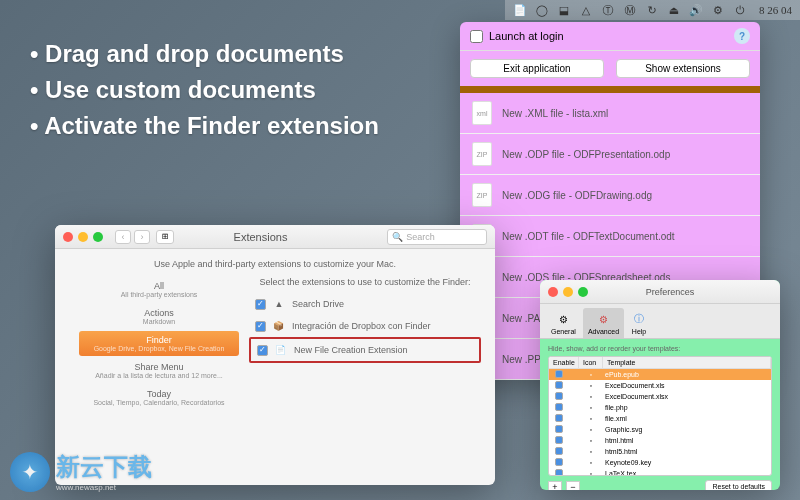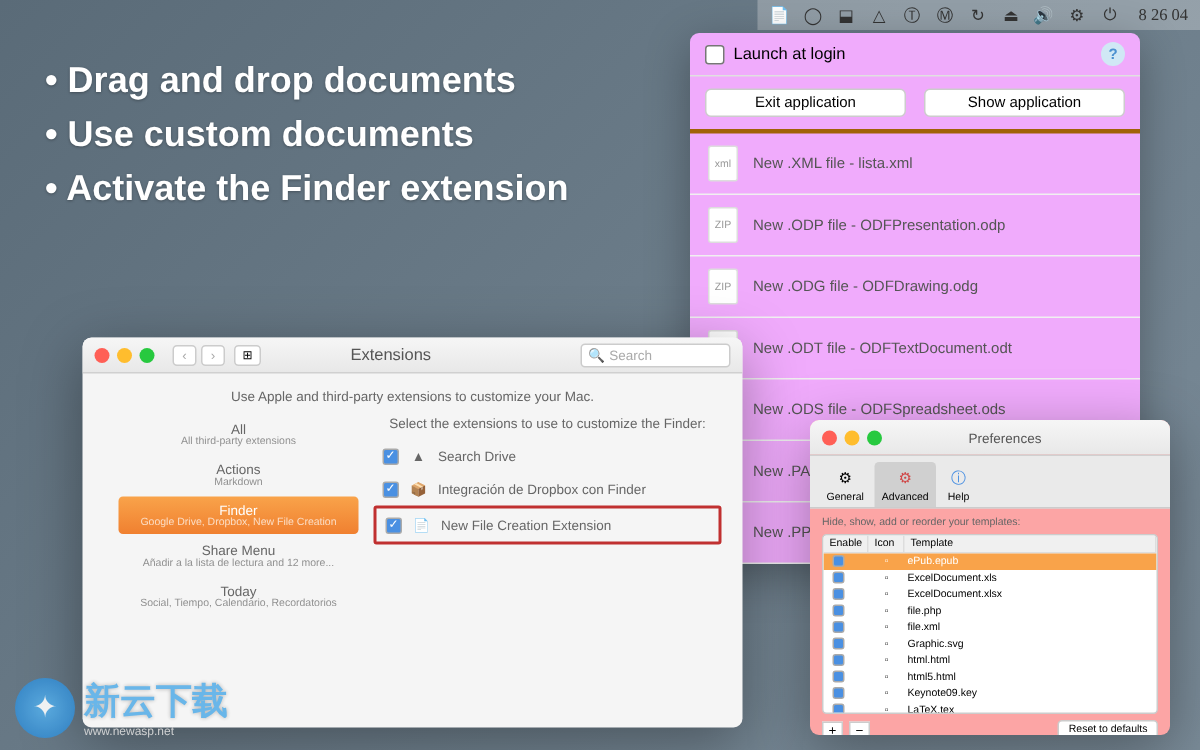--- a/index.html
+++ b/index.html
@@ -10,21 +10,21 @@
 .menubar .time { font-weight: 500; margin-left: 4px; font-family: Liberation Serif, serif; }
 
 .features { position: absolute; top: 40px; left: 30px; color: #fff; }
 .features li { font-size: 24px; font-weight: 600; list-style: none; margin-bottom: 8px; text-shadow: 0 1px 2px rgba(0,0,0,0.3); }
 .features li::before { content: "• "; }
 
 .dropdown { position: absolute; top: 22px; right: 40px; width: 300px; background: #f0abfc; border-radius: 6px; box-shadow: 0 8px 30px rgba(0,0,0,0.3); overflow: hidden; }
 .dd-header { display: flex; align-items: center; padding: 6px 10px; border-bottom: 1px solid #e0e0e0; font-size: 11px; }
 .dd-header input[type=checkbox] { margin-right: 6px; }
 .dd-header .help { margin-left: auto; width: 16px; height: 16px; border-radius: 50%; background: #d0e8f5; color: #4a90d0; display: flex; align-items: center; justify-content: center; font-size: 10px; font-weight: bold; }
-.dd-buttons { display: flex; gap: 12px; padding: 8px 10px; border-bottom: 3px solid #a16207; }
+.dd-buttons { display: flex; gap: 12px; padding: 8px 10px; border-bottom: 7px solid #a16207; }
 .dd-buttons button { flex: 1; font-size: 10px; padding: 3px 6px; background: #fff; border: 1px solid #ccc; border-radius: 4px; cursor: pointer; }
 .dd-list .dd-item { display: flex; align-items: center; padding: 8px 12px; border-bottom: 1px solid #f0f0f0; font-size: 10px; color: #555; }
 .dd-item .fi { width: 20px; height: 24px; margin-right: 10px; background: #fff; border: 1px solid #ddd; border-radius: 2px; position: relative; display: flex; align-items: center; justify-content: center; font-size: 7px; color: #999; }
 
 .ext-window { position: absolute; top: 225px; left: 55px; width: 440px; height: 260px; background: #f5f5f5; border-radius: 6px; box-shadow: 0 10px 40px rgba(0,0,0,0.35); overflow: hidden; }
 .titlebar { height: 24px; background: linear-gradient(#f6f6f6, #e8e8e8); display: flex; align-items: center; padding: 0 8px; border-bottom: 1px solid #d0d0d0; }
 .traffic { display: flex; gap: 5px; }
 .traffic span { width: 10px; height: 10px; border-radius: 50%; }
 .tr-r { background: #ff5f56; } .tr-y { background: #ffbd2e; } .tr-g { background: #27c93f; }
 .titlebar .nav { margin-left: 12px; display: flex; gap: 3px; }
@@ -41,21 +41,21 @@
 .ext-sidebar .cat.sel { background: linear-gradient(#f9a34a, #f08030); color: #fff; }
 .ext-sidebar .cat .sub { font-size: 7px; opacity: 0.7; display: block; }
 .ext-main { flex: 1; }
 .ext-main .lbl { font-size: 9px; margin-bottom: 6px; }
 .ext-main .row { display: flex; align-items: center; padding: 4px 6px; font-size: 9px; gap: 6px; }
 .ext-main .row.hi { border: 2px solid #c03030; border-radius: 2px; }
 .ext-main .row .cb { width: 11px; height: 11px; border: 1px solid #aaa; border-radius: 2px; background: #4a90e2; position: relative; }
 .ext-main .row .cb::after { content: "✓"; color: #fff; font-size: 8px; position: absolute; top: -1px; left: 1px; }
 .ext-main .row .ri { width: 14px; height: 14px; border-radius: 3px; display: flex; align-items: center; justify-content: center; font-size: 9px; }
 
-.pref-window { position: absolute; top: 280px; left: 540px; width: 240px; height: 210px; background: #fca5a5; border-radius: 6px; box-shadow: 0 10px 40px rgba(0,0,0,0.35); overflow: hidden; font-size: 8px; }
+.pref-window { position: absolute; top: 280px; left: 540px; width: 240px; height: 210px; background: #86efac; border-radius: 6px; box-shadow: 0 10px 40px rgba(0,0,0,0.35); overflow: hidden; font-size: 8px; }
 .pref-window .titlebar .title { font-size: 9px; margin-left: -20px; }
 .pref-tabs { display: flex; background: #eaeaea; border-bottom: 1px solid #ccc; padding: 4px 6px 0; gap: 2px; }
 .pref-tabs .tab { padding: 3px 5px; font-size: 7px; text-align: center; display: flex; flex-direction: column; align-items: center; gap: 1px; }
 .pref-tabs .tab.sel { background: #d0d0d0; border-radius: 3px 3px 0 0; }
 .pref-tabs .tab .ti { width: 16px; height: 16px; border-radius: 3px; display: flex; align-items: center; justify-content: center; font-size: 10px; }
 .pref-body { padding: 6px 8px; }
 .pref-body .hint { font-size: 7px; color: #666; margin-bottom: 4px; }
 .pref-table { background: #fff; border: 1px solid #ccc; border-radius: 3px; height: 120px; overflow: hidden; }
 .pref-table .hdr { display: flex; background: #f0f0f0; border-bottom: 1px solid #ddd; font-size: 7px; }
 .pref-table .hdr span { padding: 2px 4px; border-right: 1px solid #ddd; }
@@ -100,21 +100,21 @@
 </ul>
 
 <div class="dropdown">
   <div class="dd-header">
     <input type="checkbox" style="">
     <span>Launch at login</span>
     <span class="help">?</span>
   </div>
   <div class="dd-buttons">
     <button>Exit application</button>
-    <button>Show application</button>
+    <button>Show extensions</button>
   </div>
   <div class="dd-list">
     <div class="dd-item">
         <span class="fi">xml</span>
         <span>New .XML file - lista.xml</span>
       </div>
     <div class="dd-item">
         <span class="fi">ZIP</span>
         <span>New .ODP file - ODFPresentation.odp</span>
       </div>

